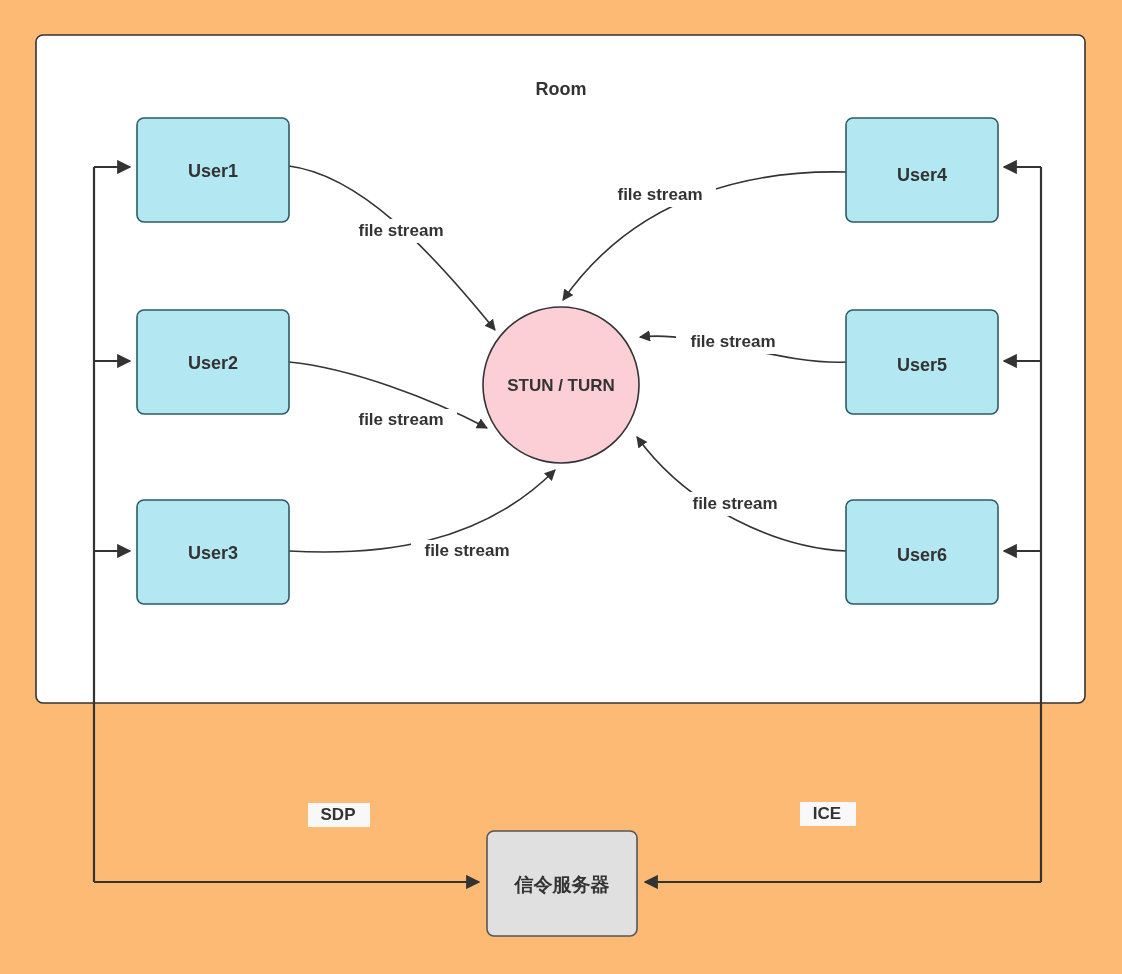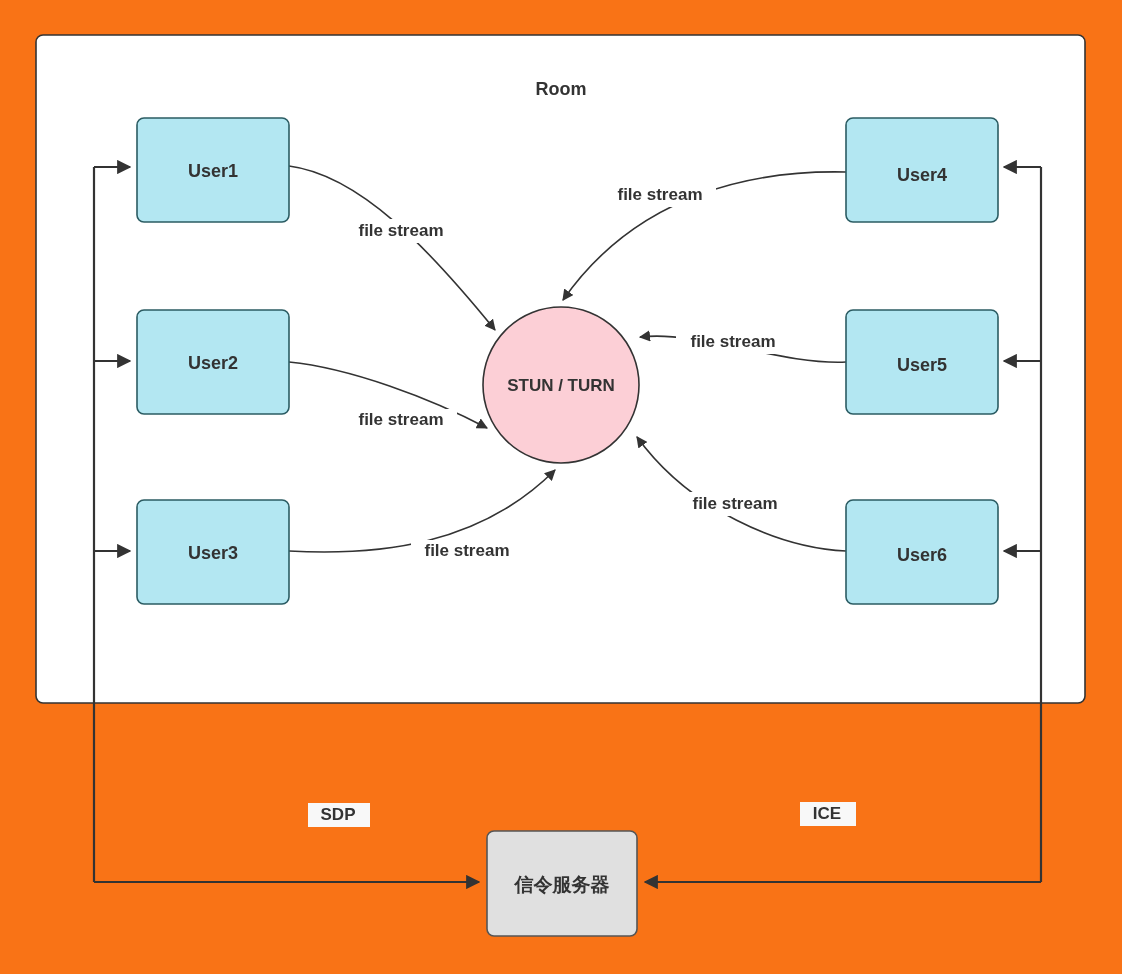--- a/index.html
+++ b/index.html
@@ -11,21 +11,21 @@
   body {
     width: 1122px;
     height: 974px;
     font-family: "Liberation Sans", "DejaVu Sans", sans-serif;
     overflow: hidden;
   }
   #diagram-root {
     position: relative;
     width: 1122px;
     height: 974px;
-    background: #f97316;
+    background: #fdba74;
   }
   svg.canvas {
     position: absolute;
     top: 0;
     left: 0;
     width: 1122px;
     height: 974px;
   }
   .node-label {
     font-family: "Liberation Sans", "DejaVu Sans", sans-serif;

